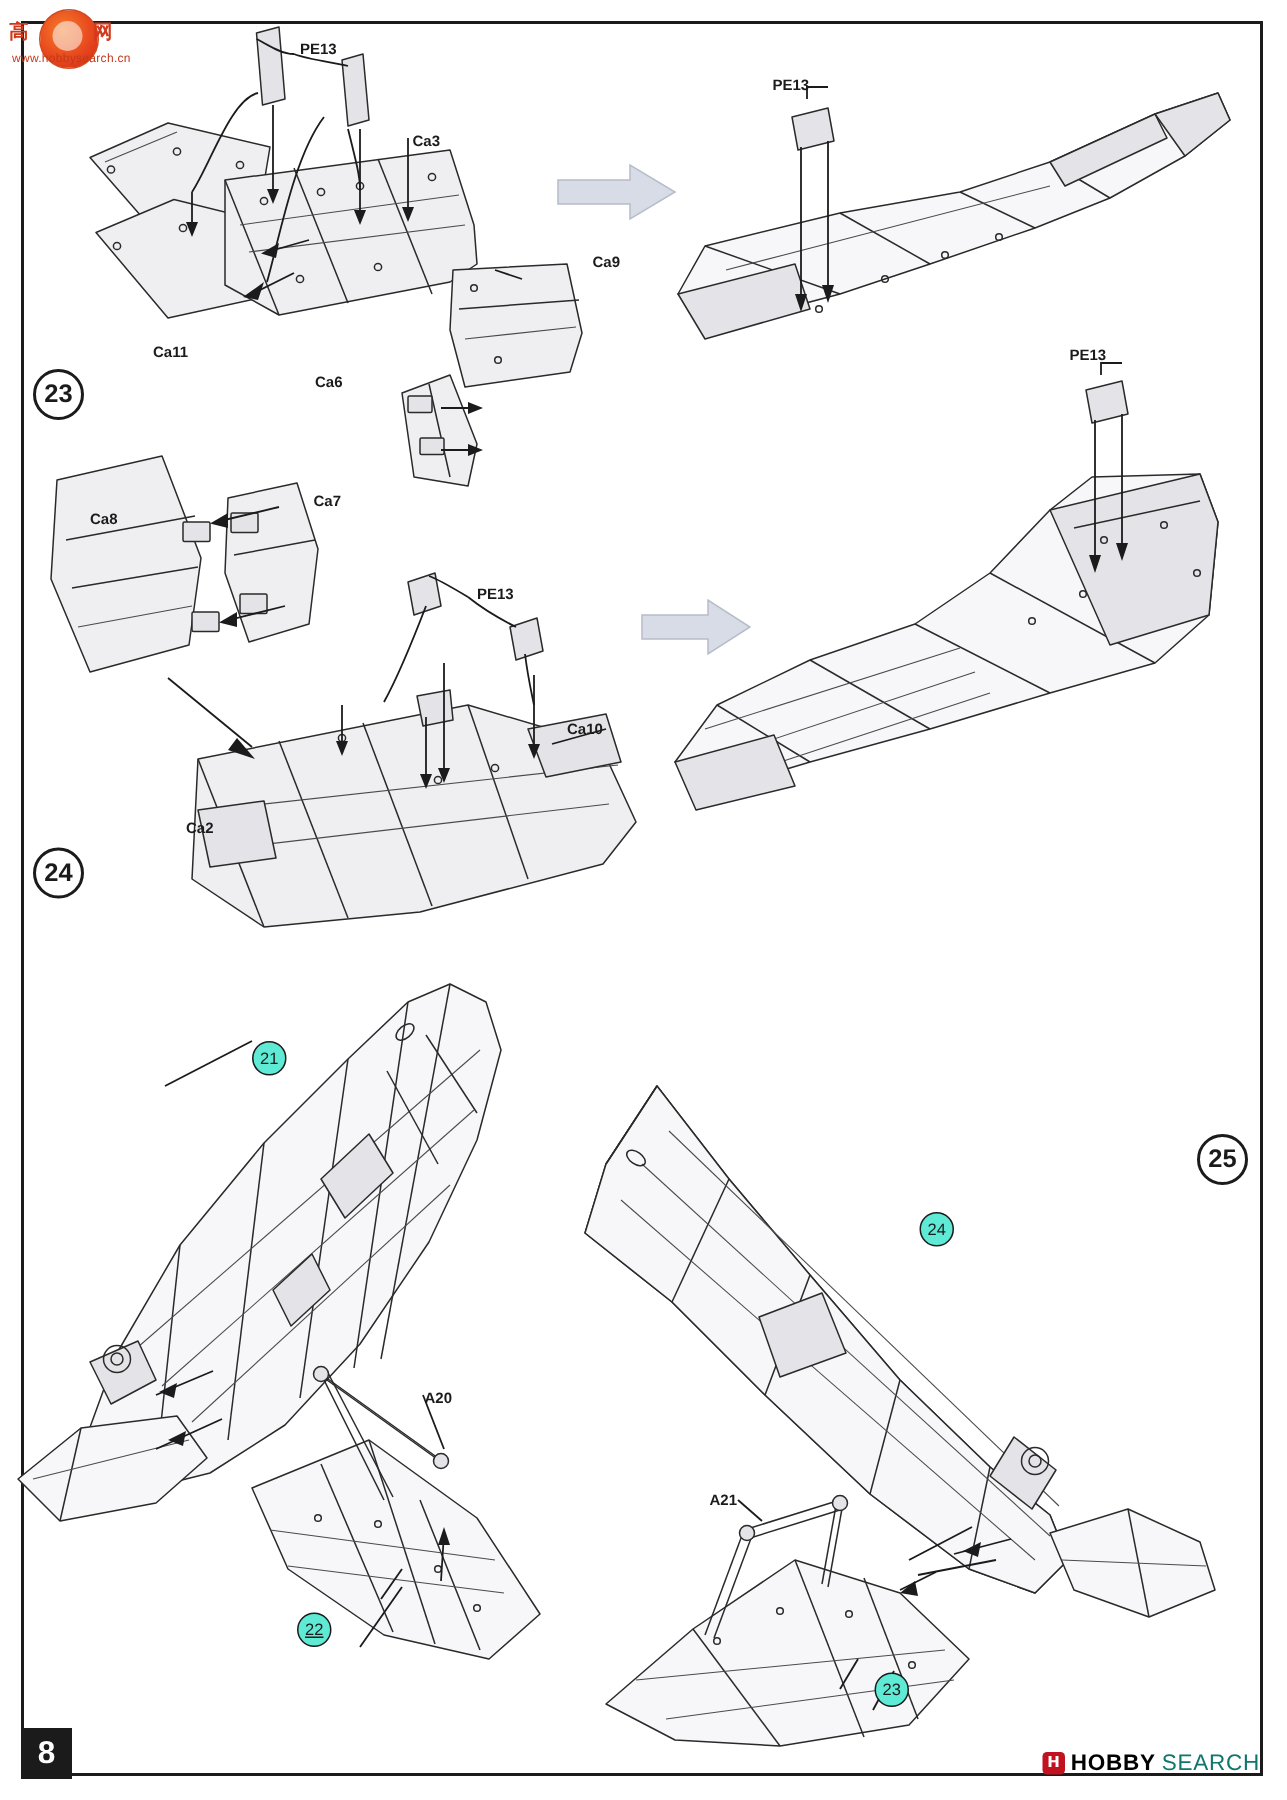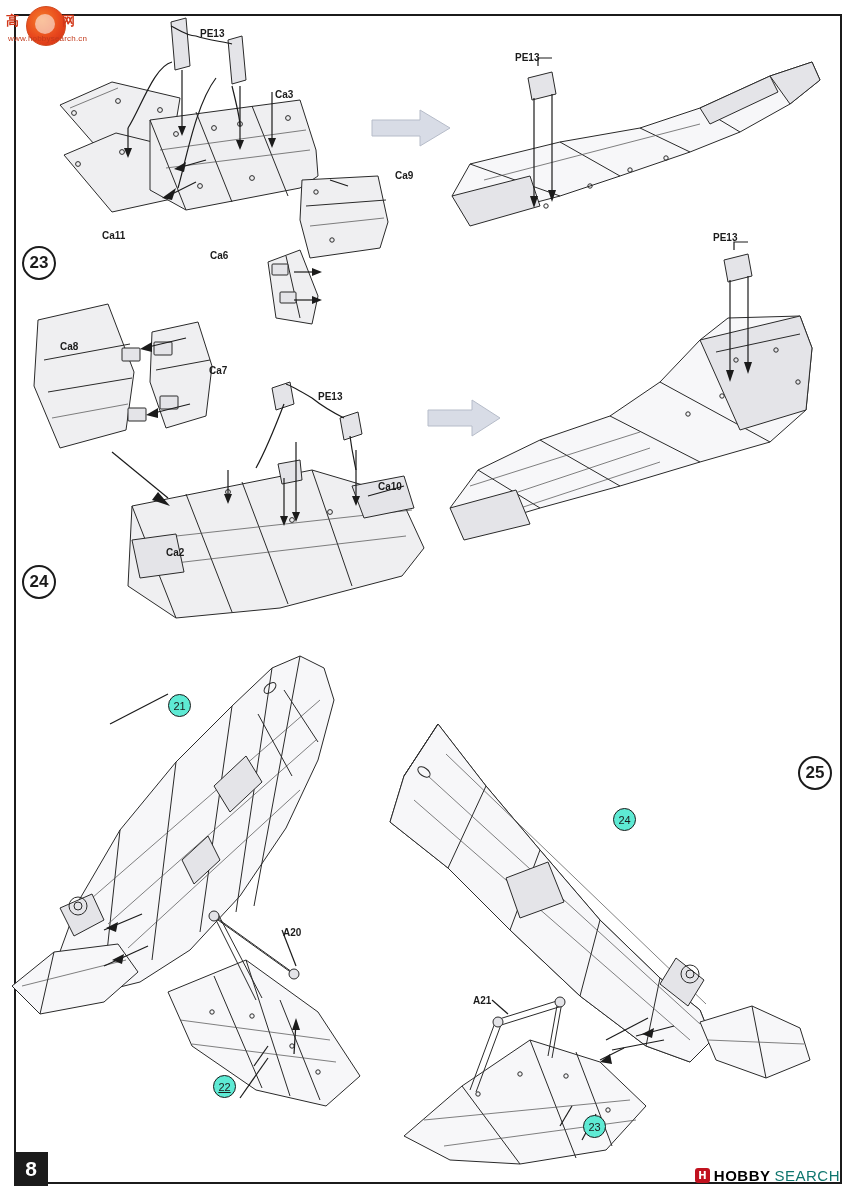--- a/index.html
+++ b/index.html
@@ -486,36 +486,36 @@
       <path class="arrowline" d="M560,1126 L572,1106"></path>
       <path class="arrowline" d="M582,1140 L596,1114"></path>
     </g>
   </svg>
 
   <div class="step-circle" style="left:22px; top:246px;">23</div>
   <div class="step-circle" style="left:22px; top:565px;">24</div>
   <div class="step-circle" style="left:798px; top:756px;">25</div>
 
   <div class="ref-circle" style="left:168px; top:694px;">21</div>
-  <div class="ref-circle" style="left:213px; top:1075px;text-decoration:underline;">22</div>
+  <div class="ref-circle" style="left:198px; top:1075px;text-decoration:underline;">22</div>
   <div class="ref-circle" style="left:583px; top:1115px;">23</div>
   <div class="ref-circle" style="left:613px; top:808px;">24</div>
 
   <div class="part-label" style="left:200px; top:28px;">PE13</div>
   <div class="part-label" style="left:275px; top:89px;">Ca3</div>
   <div class="part-label" style="left:378px; top:170px;margin-left:17px;">Ca9</div>
   <div class="part-label" style="left:102px; top:230px;text-align:right;">Ca11</div>
   <div class="part-label" style="left:210px; top:250px;">Ca6</div>
   <div class="part-label" style="left:515px; top:52px;">PE13</div>
   <div class="part-label" style="left:713px; top:232px;">PE13</div>
   <div class="part-label" style="left:60px;  top:311px;margin-top:30px;">Ca8</div>
-  <div class="part-label" style="left:209px; top:329px;margin-top:36px;">Ca7</div>
+  <div class="part-label" style="left:209px; top:329px;">Ca7</div>
   <div class="part-label" style="left:318px; top:391px;">PE13</div>
   <div class="part-label" style="left:378px; top:481px;">Ca10</div>
-  <div class="part-label" style="left:124px; top:547px;margin-left:42px;">Ca2</div>
+  <div class="part-label" style="left:124px; top:547px;">Ca2</div>
   <div class="part-label" style="left:283px; top:927px;">A20</div>
   <div class="part-label" style="left:473px; top:995px;">A21</div>
 
   <div class="page-number">8</div>
 
   <div class="brand">
     <div class="brand-mark">H</div>
     <div class="brand-hobby">HOBBY</div>
     <div class="brand-search">SEARCH</div>
   </div>

